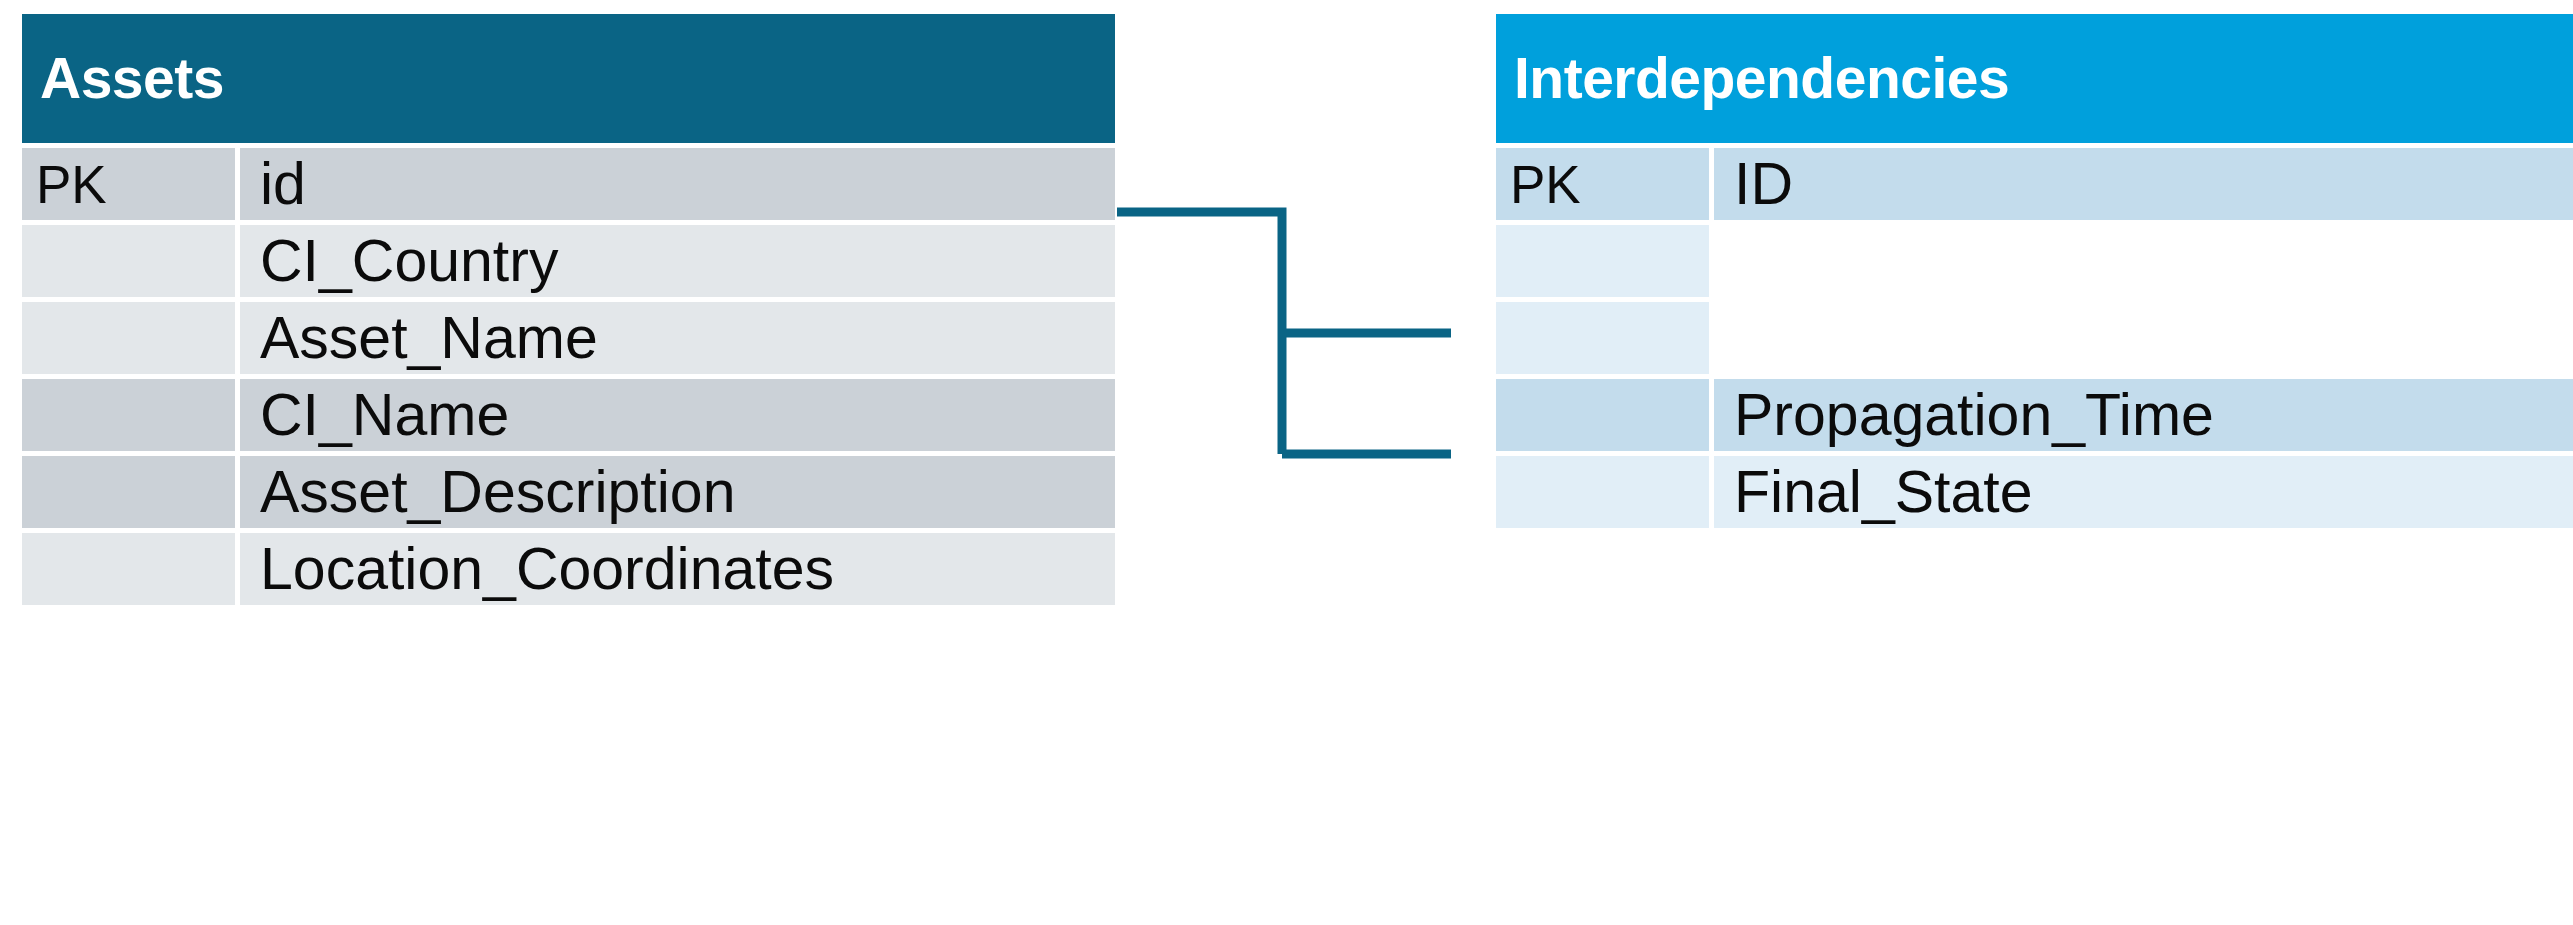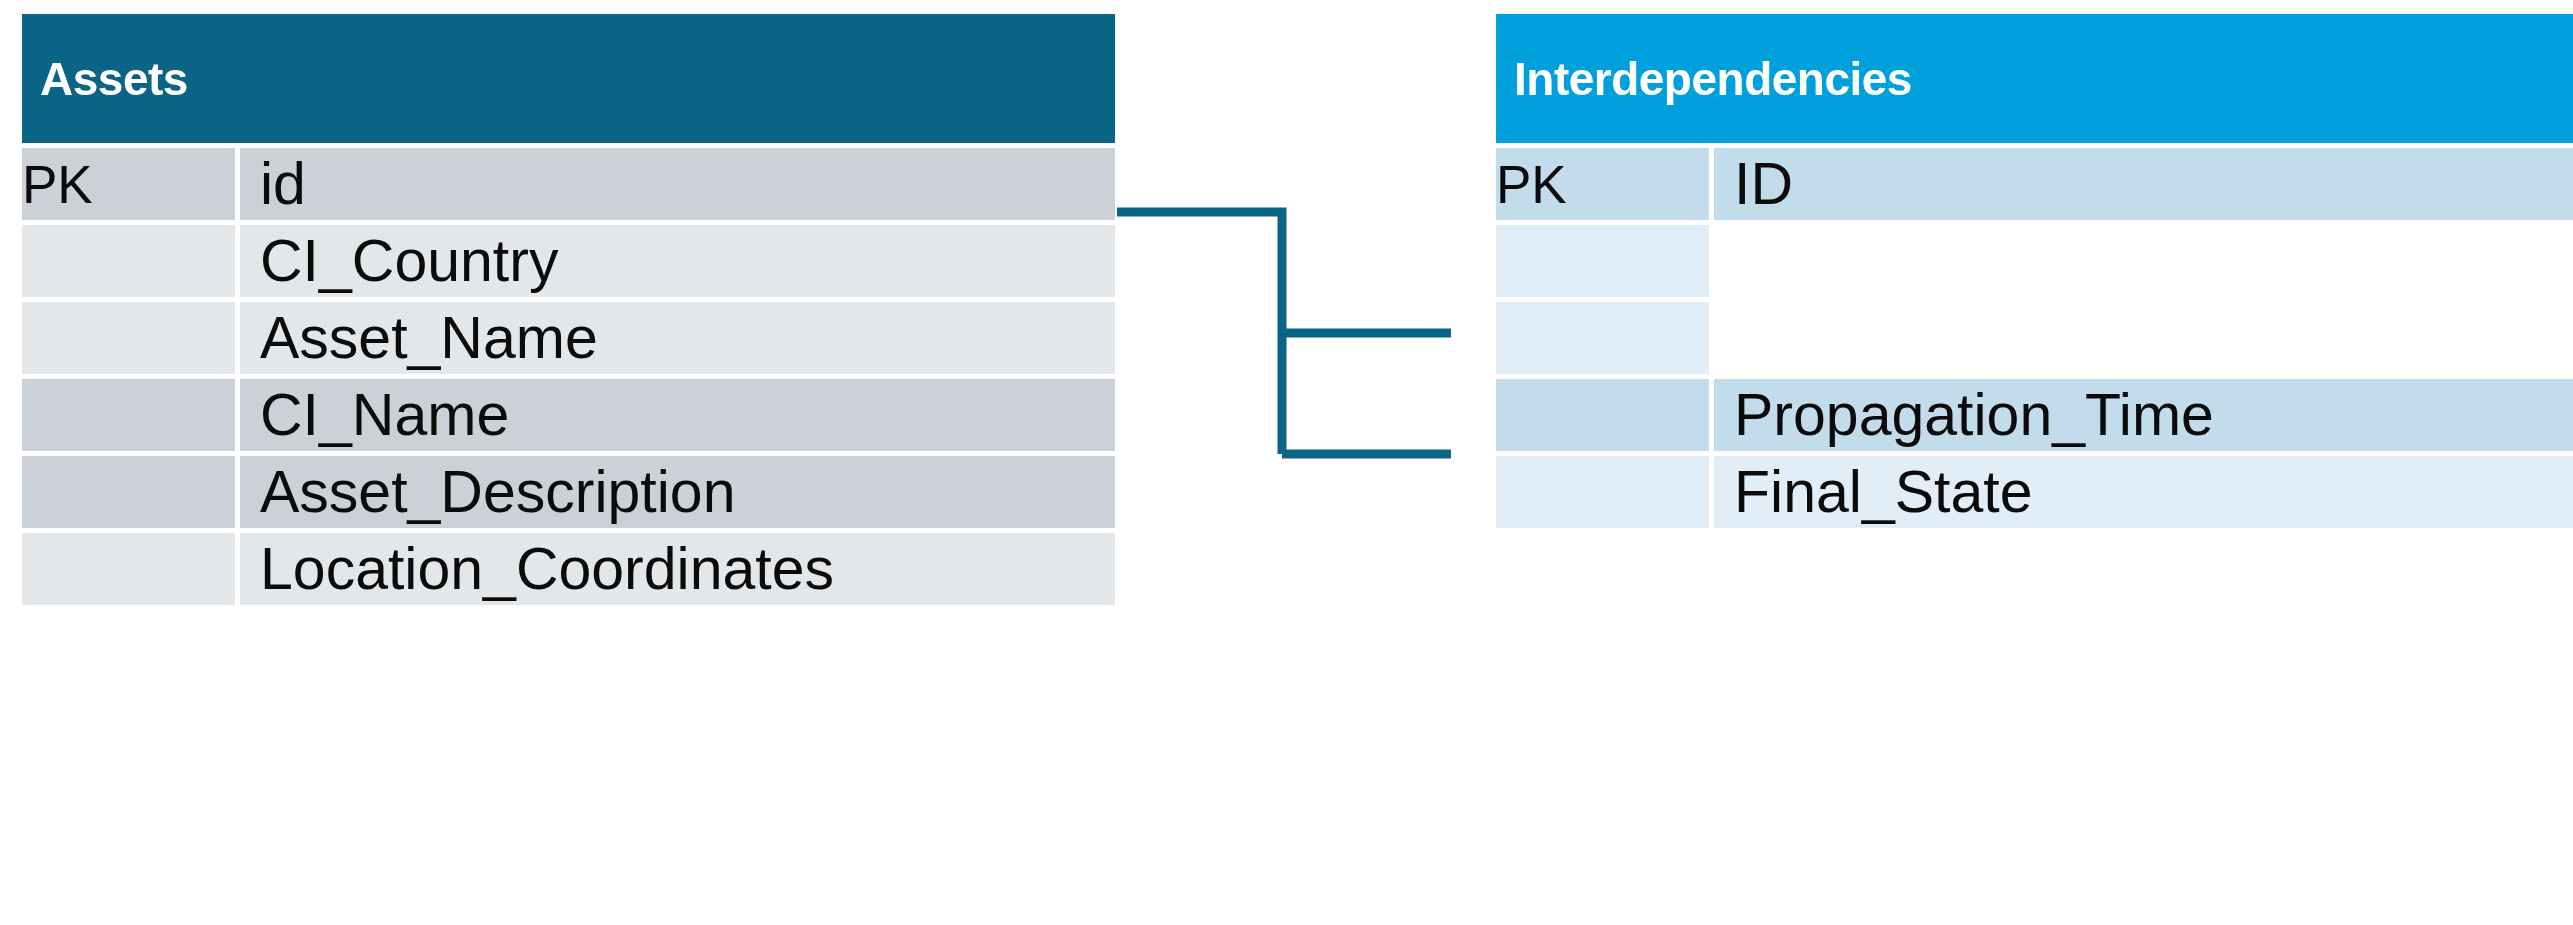--- a/index.html
+++ b/index.html
@@ -28,21 +28,21 @@
   }
 
   .entity-header {
     box-sizing: border-box;
     display: flex;
     align-items: center;
     height: 129px;
     padding-left: 18px;
     color: #ffffff;
     font-weight: bold;
-    font-size: 46px;
+    font-size: 57px;
     letter-spacing: -0.5px;
     line-height: 1;
     white-space: nowrap;
     overflow: hidden;
   }
 
   .entity-rows {
     margin-top: 5px;
     display: flex;
     flex-direction: column;
@@ -55,20 +55,21 @@
     height: 72px;
     gap: 5px;
   }
 
   .cell-key {
     box-sizing: border-box;
     width: 213px;
     flex: 0 0 213px;
     display: flex;
     align-items: center;
+    padding-left: 14px;
     font-size: 53px;
     line-height: 1;
     color: #0b0b0b;
     white-space: nowrap;
     overflow: hidden;
   }
 
   .cell-attr {
     box-sizing: border-box;
     flex: 1 1 auto;

